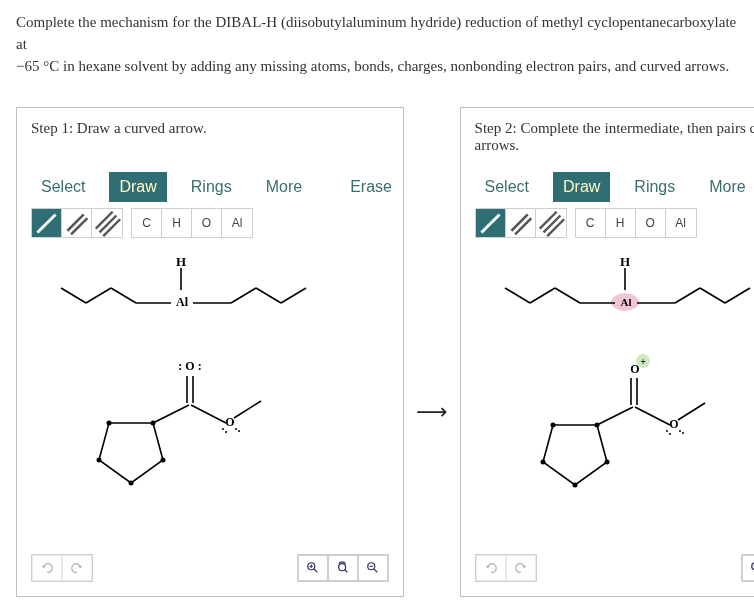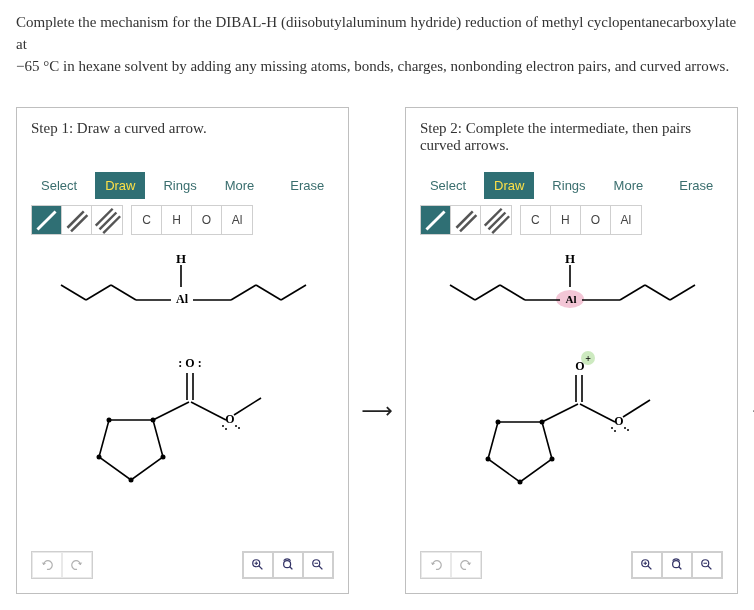--- a/index.html
+++ b/index.html
@@ -29,33 +29,33 @@
     position: relative;
   }
   .step-title {
     font-size: 15px;
     margin-bottom: 12px;
     min-height: 40px;
   }
   .toolbar {
     display: flex;
     align-items: center;
-    gap: 8px;
+    gap: 14px;
     font-family: Arial, Helvetica, sans-serif;
-    font-size: 13px;
+    font-size: 16px;
     margin-bottom: 6px;
   }
   .tool-tab {
     padding: 6px 10px;
     color: #3a6e6e;
     cursor: pointer;
   }
   .tool-tab.active {
     background: #2f6f74;
-    color: #fde047;
+    color: #fef9c3;
   }
   .spacer { flex: 1; }
   .sub-toolbar {
     display: flex;
     gap: 8px;
     margin-bottom: 10px;
   }
   .btn-group {
     display: flex;
     border: 1px solid #cfcfcf;

